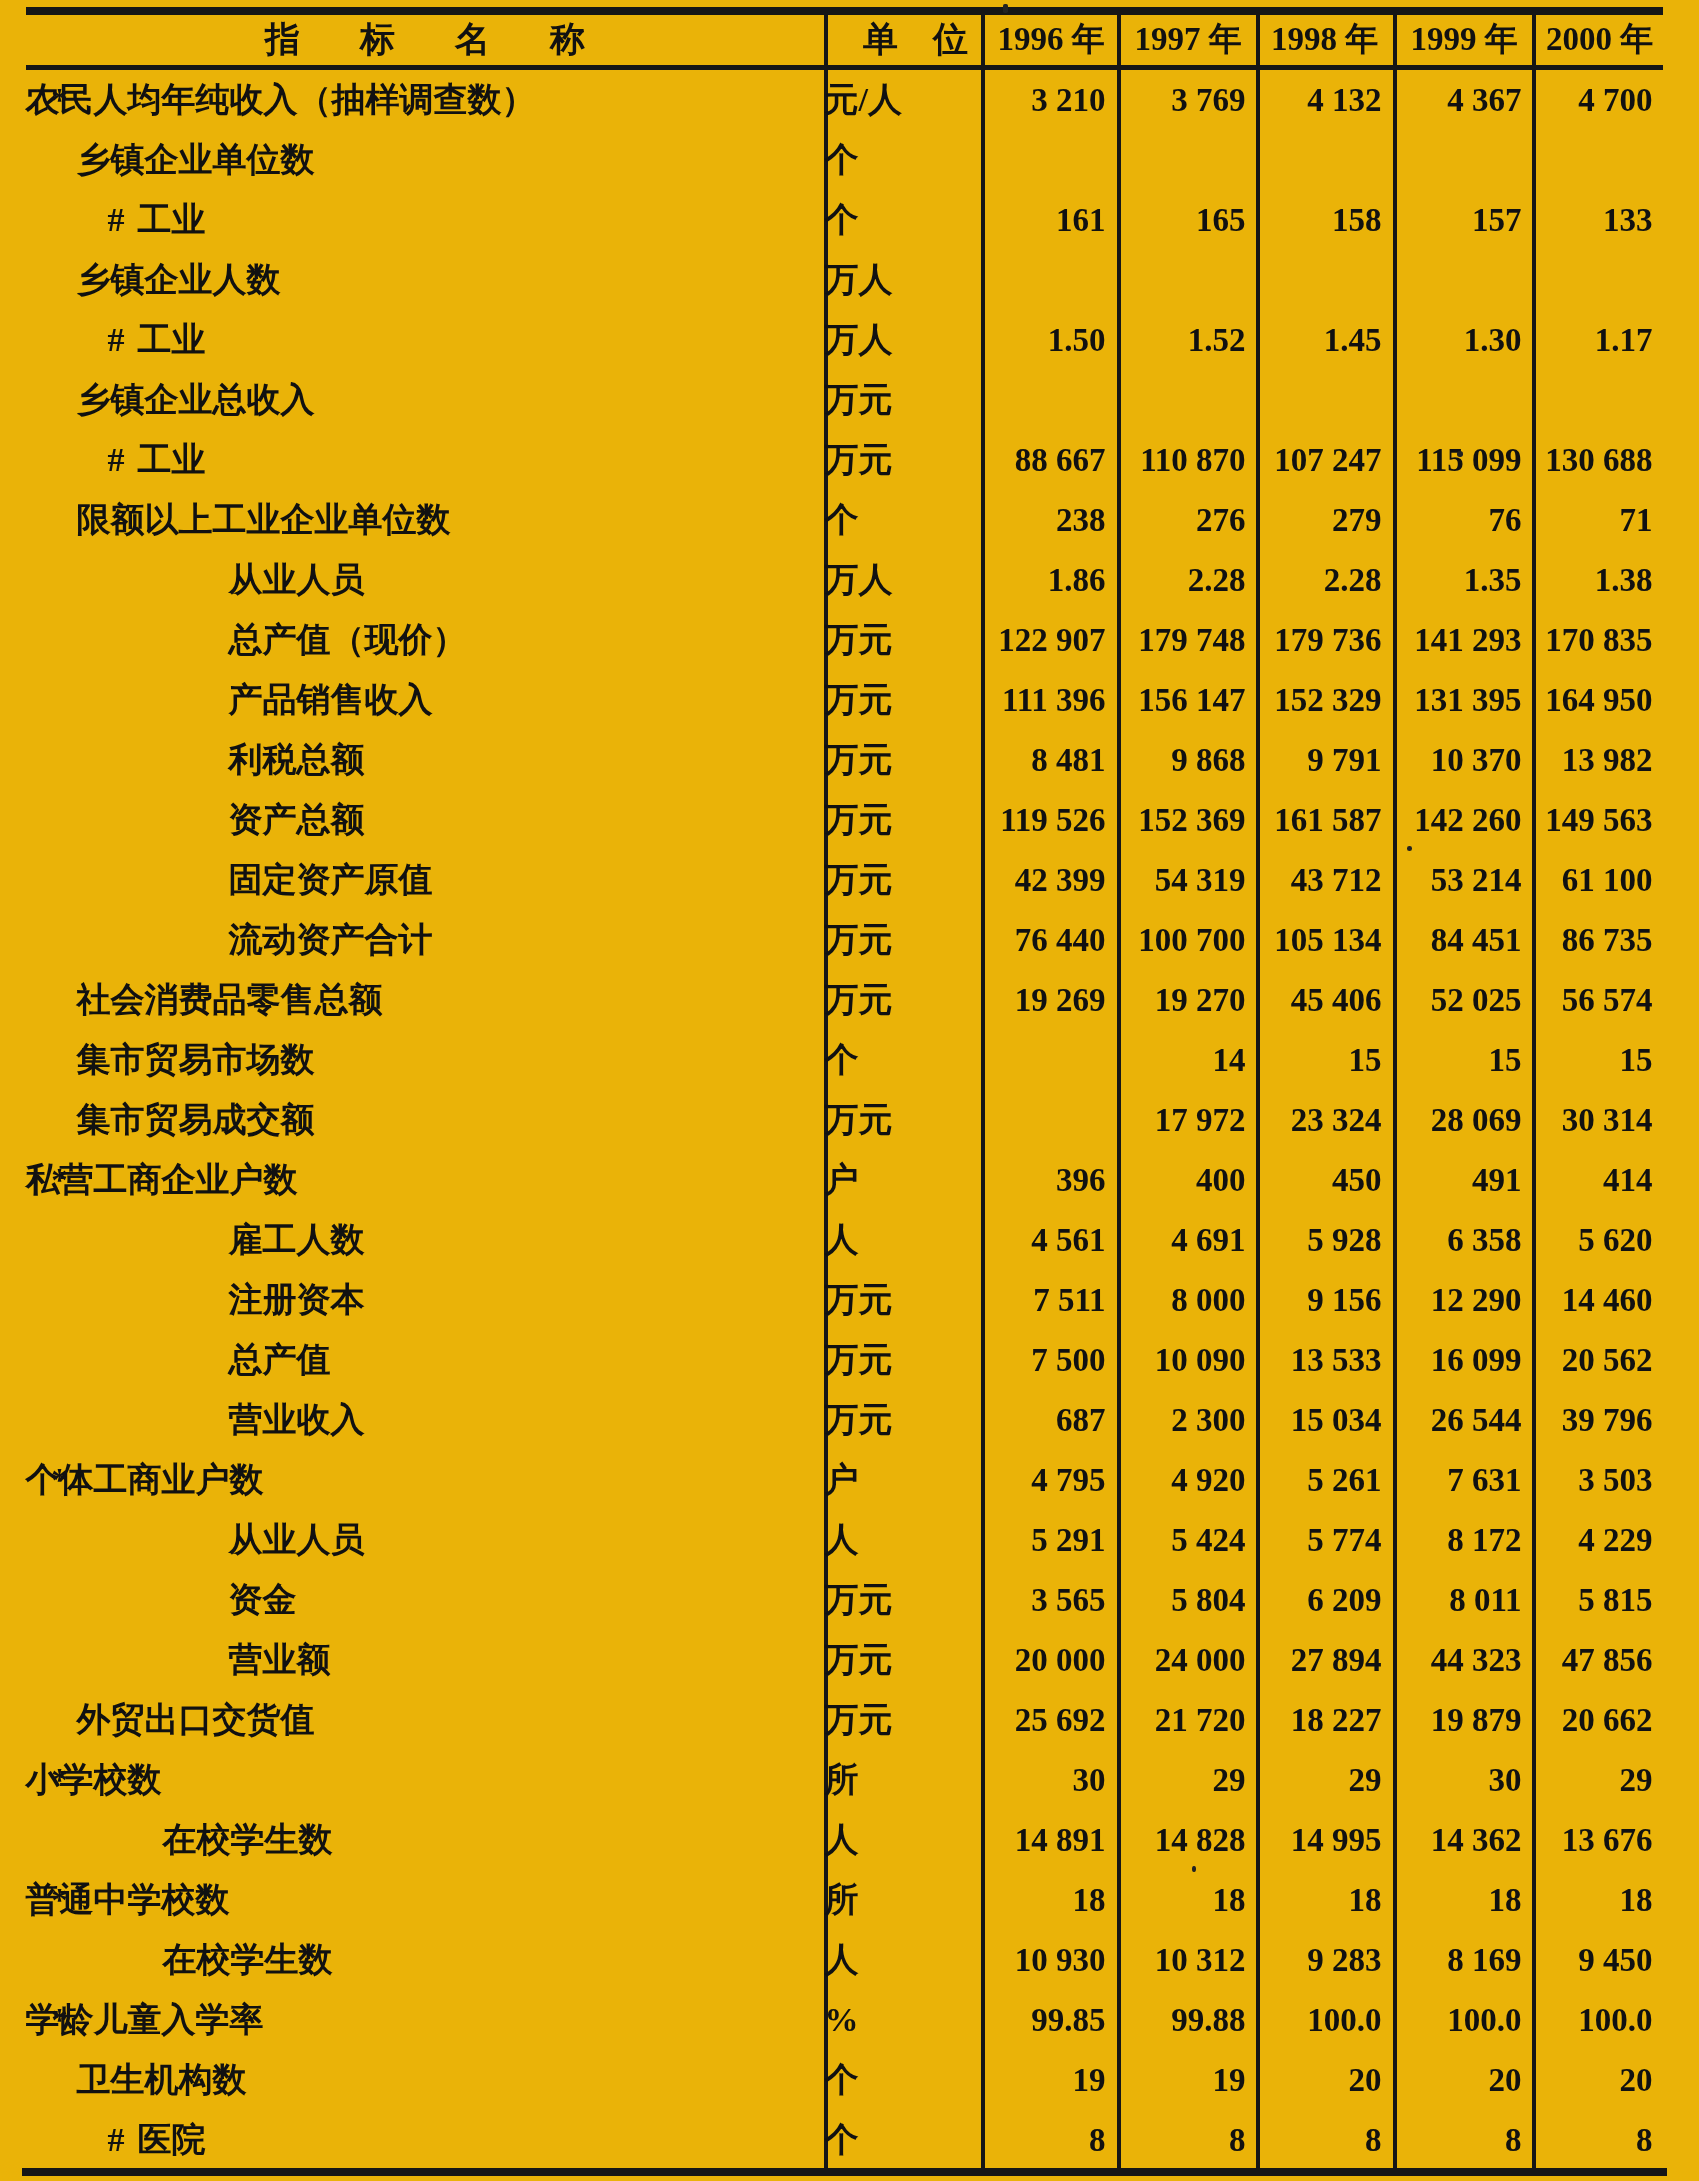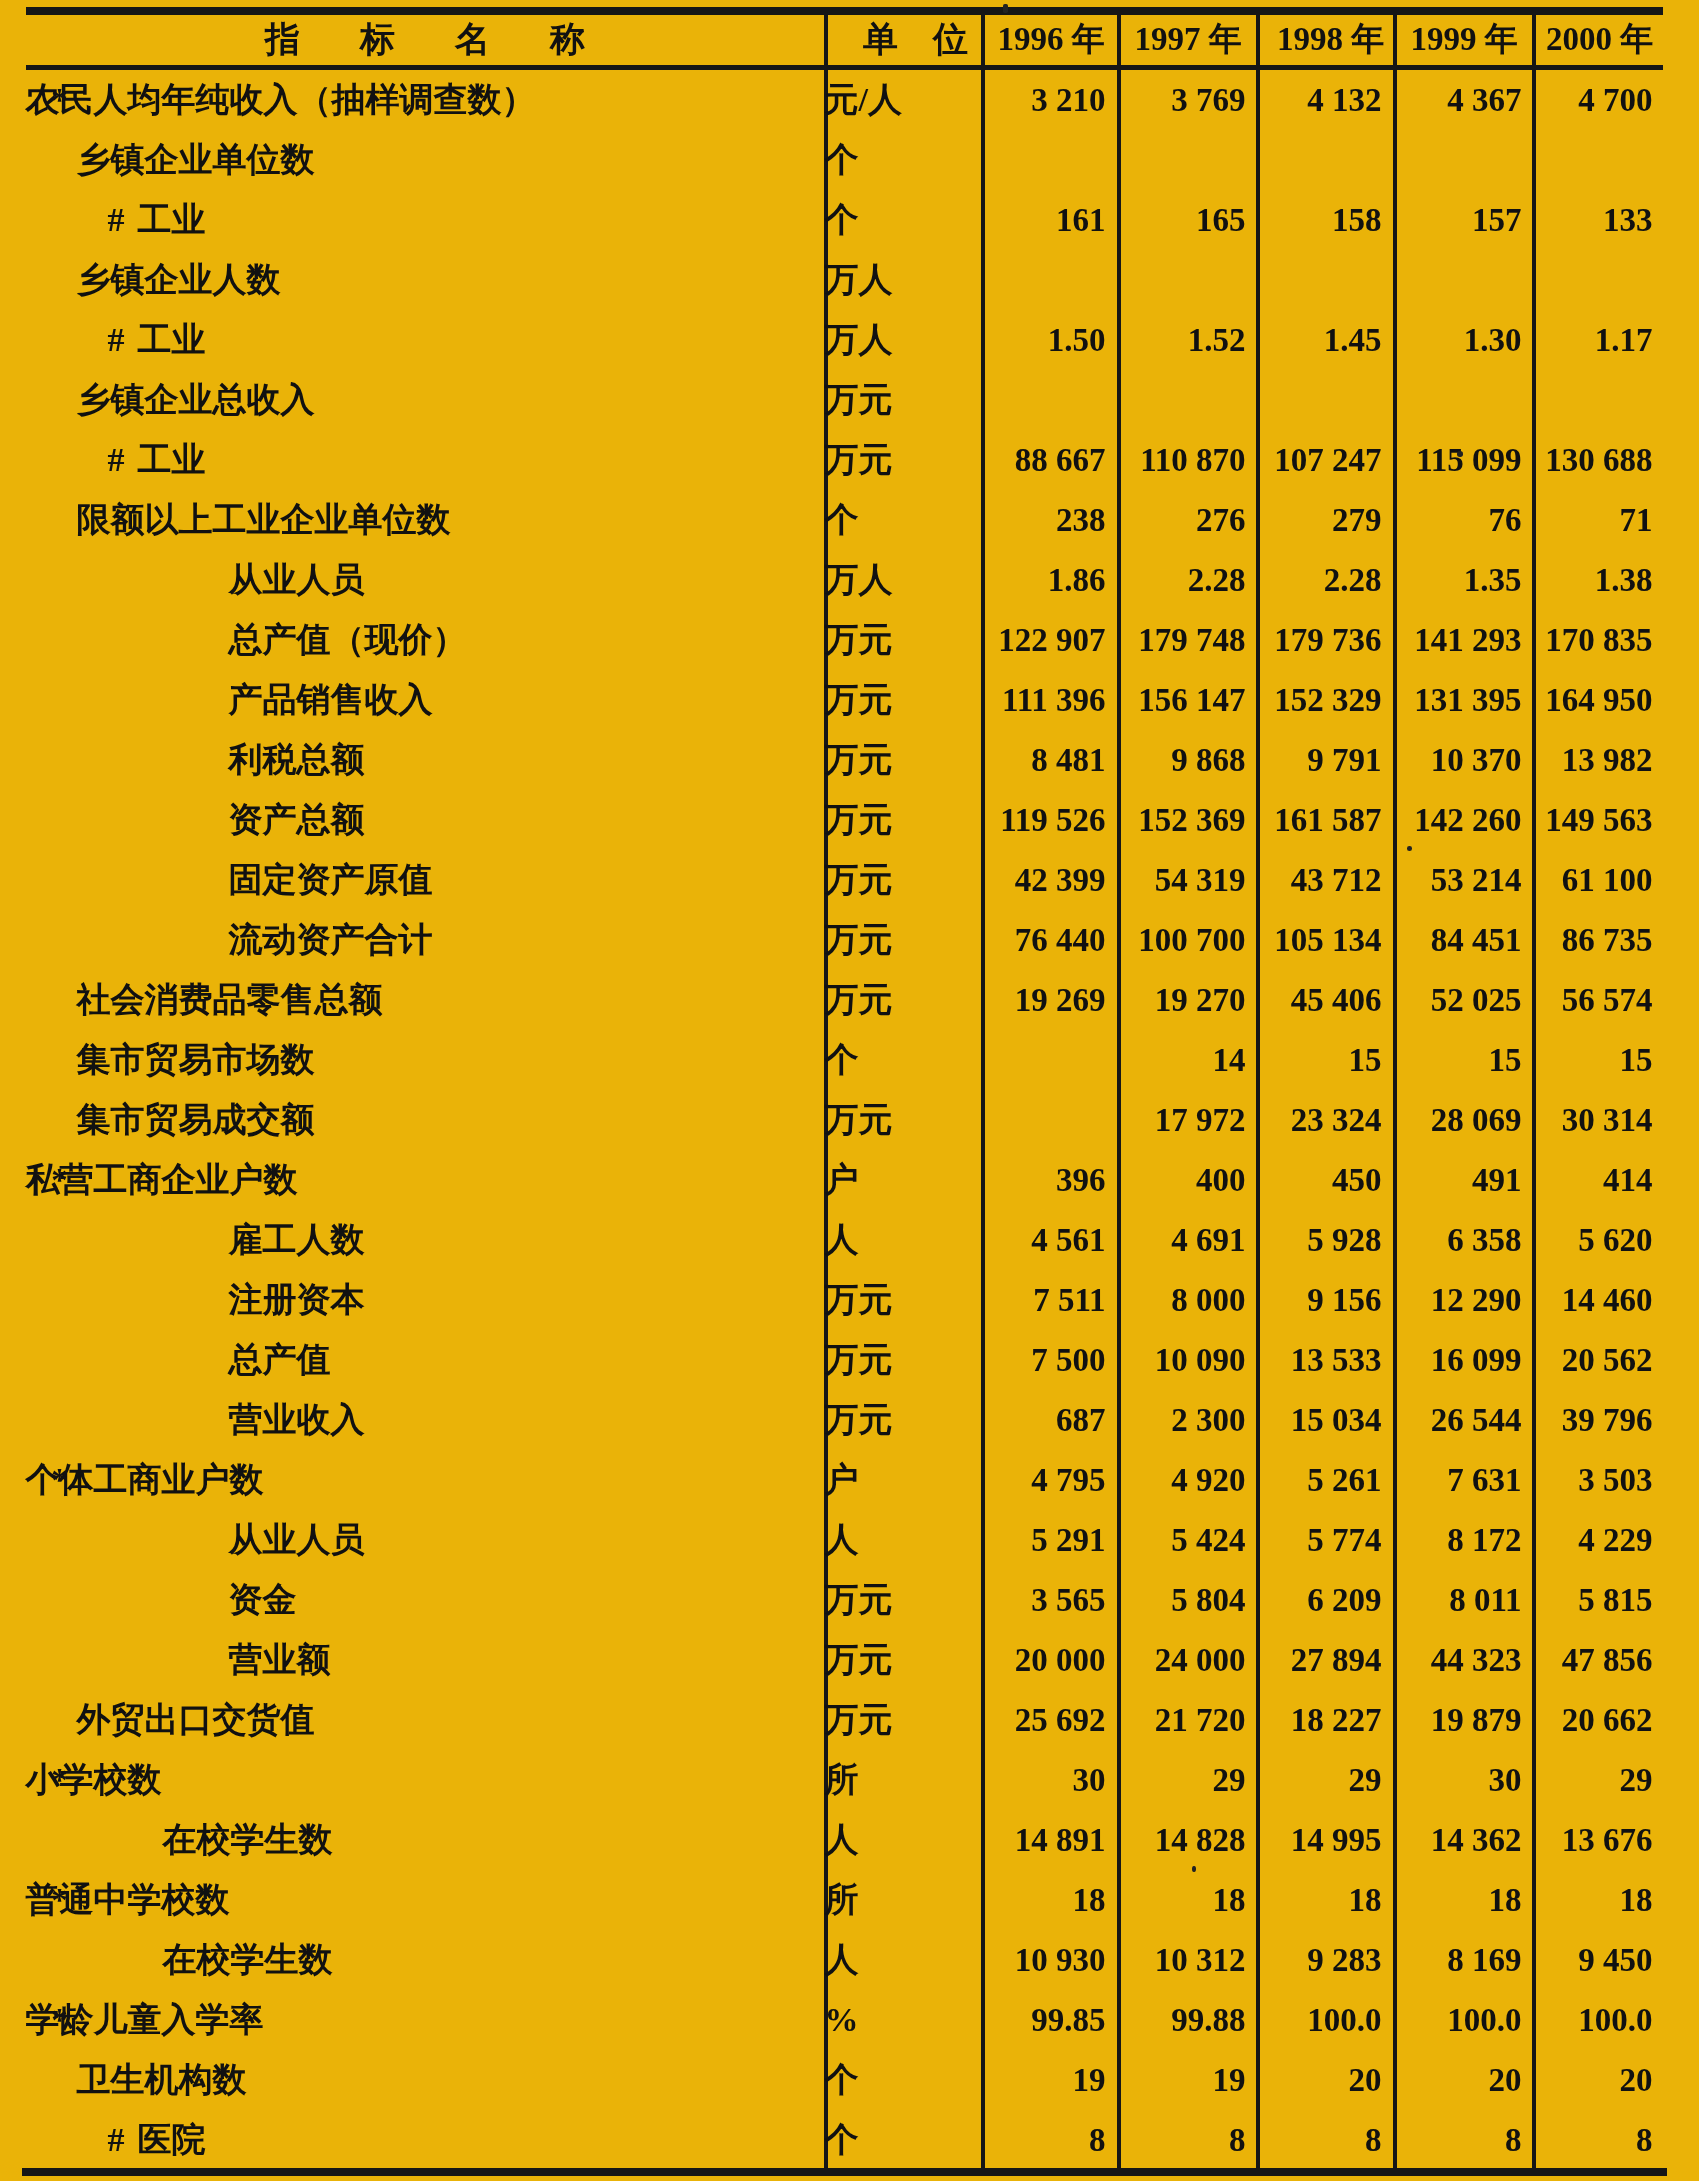--- a/index.html
+++ b/index.html
@@ -21,21 +21,21 @@
   .v4{left:1256px;} .v5{left:1393px;} .v6{left:1532px;}
 
   
   .hdr{position:absolute;top:14.6px;height:49px;line-height:49px;
        font-weight:bold;font-size:35px;white-space:nowrap;}
   .hdr-indicator{left:25.6px;width:799px;text-align:center;letter-spacing:60px;text-indent:60px;}
   .hdr-unit{left:828px;width:154px;text-align:center;letter-spacing:35px;text-indent:35px;}
   .hdr-year{font-size:33px;text-align:center;}
   .hy0{left:985px;width:132px;}
   .hy1{left:1120px;width:136px;}
-  .hy2{left:1260px;width:129px;padding-left:6px;}
+  .hy2{left:1260px;width:129px;}
   .hy3{left:1396px;width:136px;}
   .hy4{left:1536px;width:127px;}
 
   
   #tbody{
     position:absolute;left:25.6px;top:70px;width:1637px;
     display:grid;
     grid-template-columns:799px 157px 135px 140px 136px 140px 131px;
     grid-auto-rows:60px;
   }

